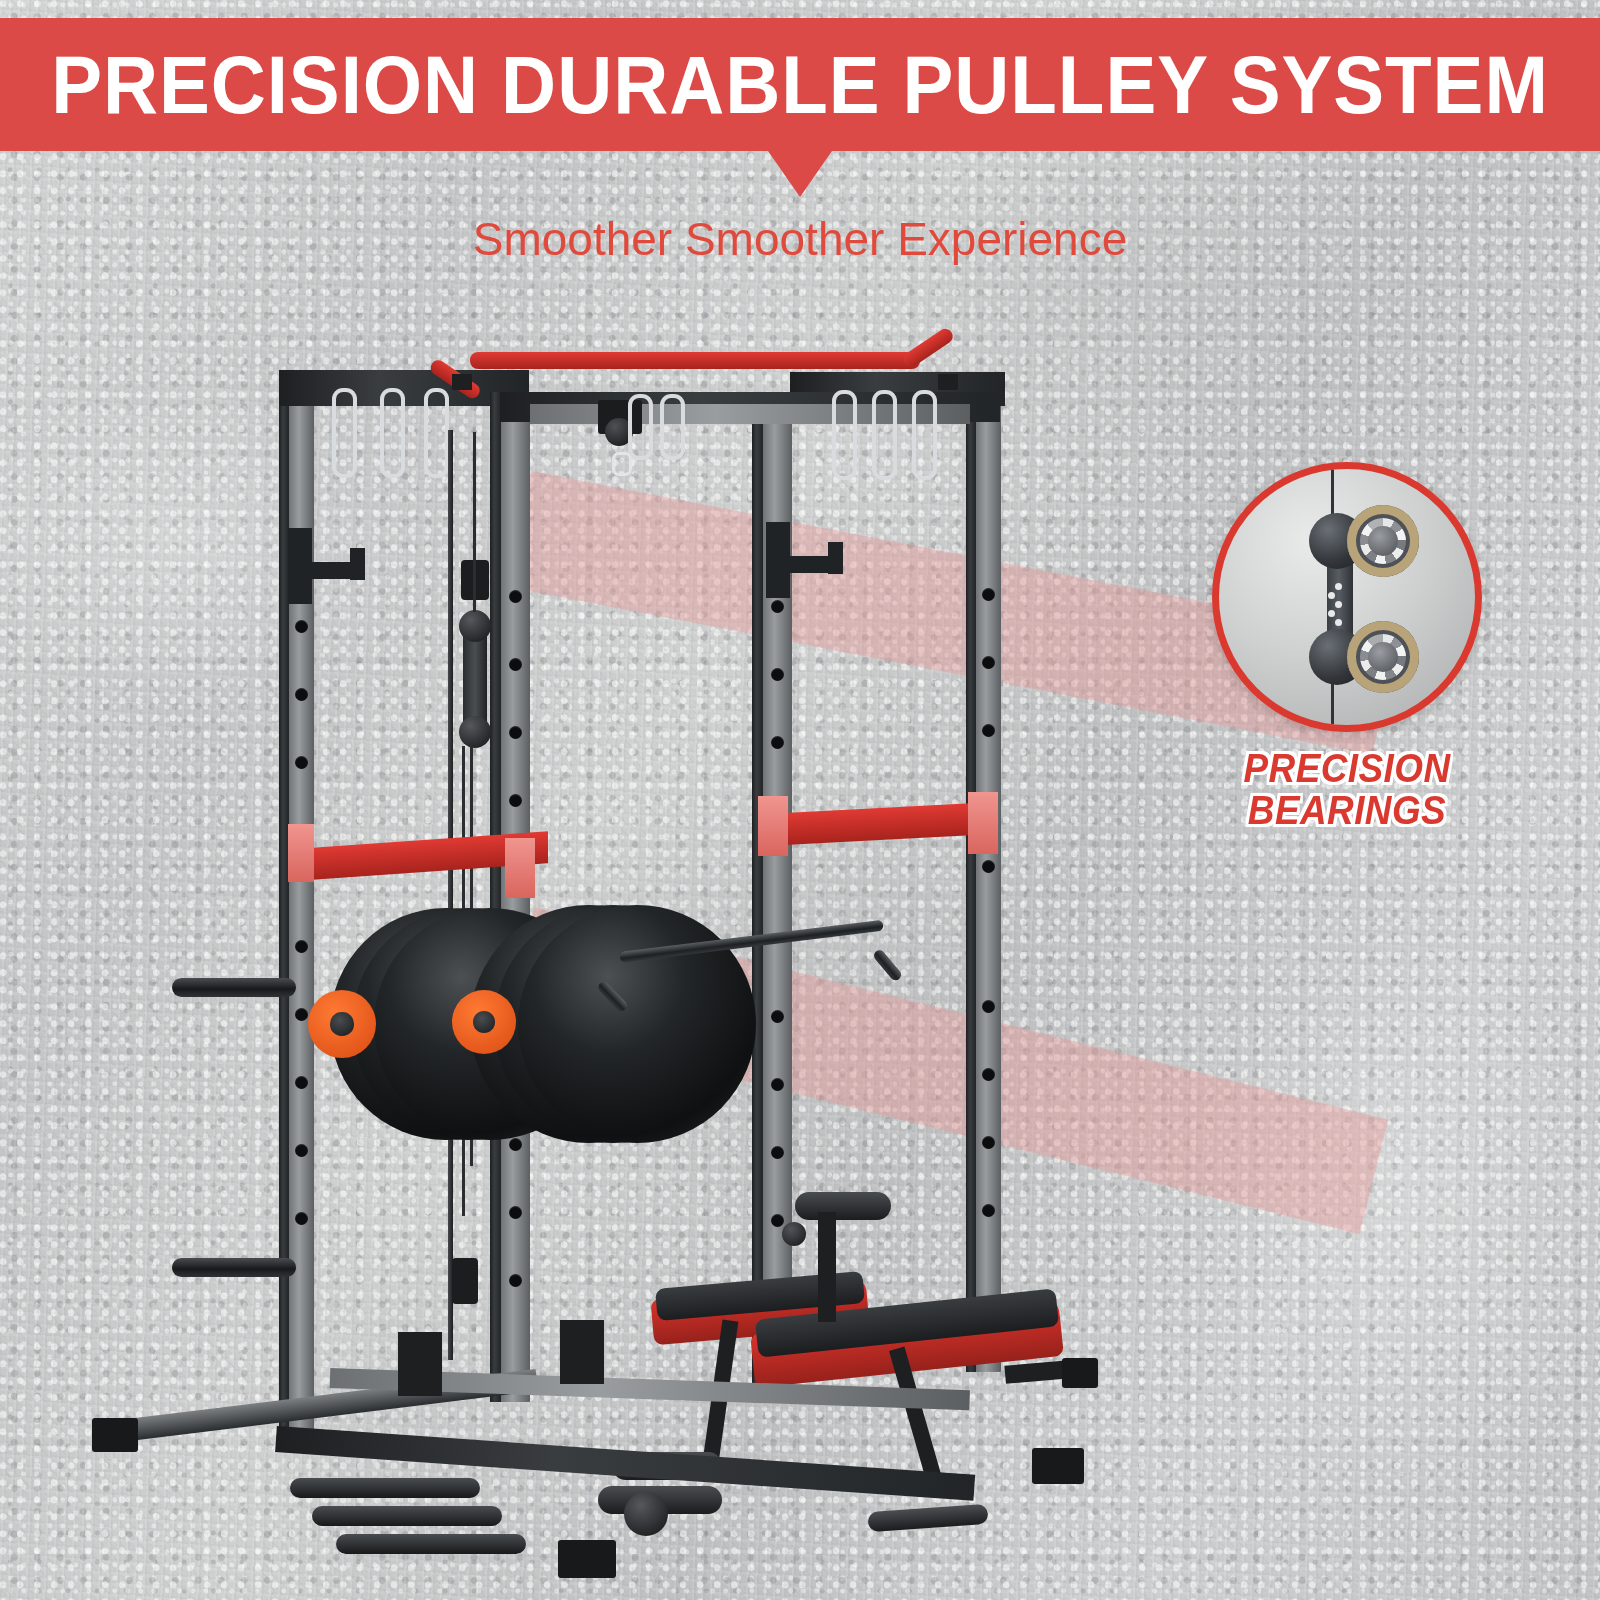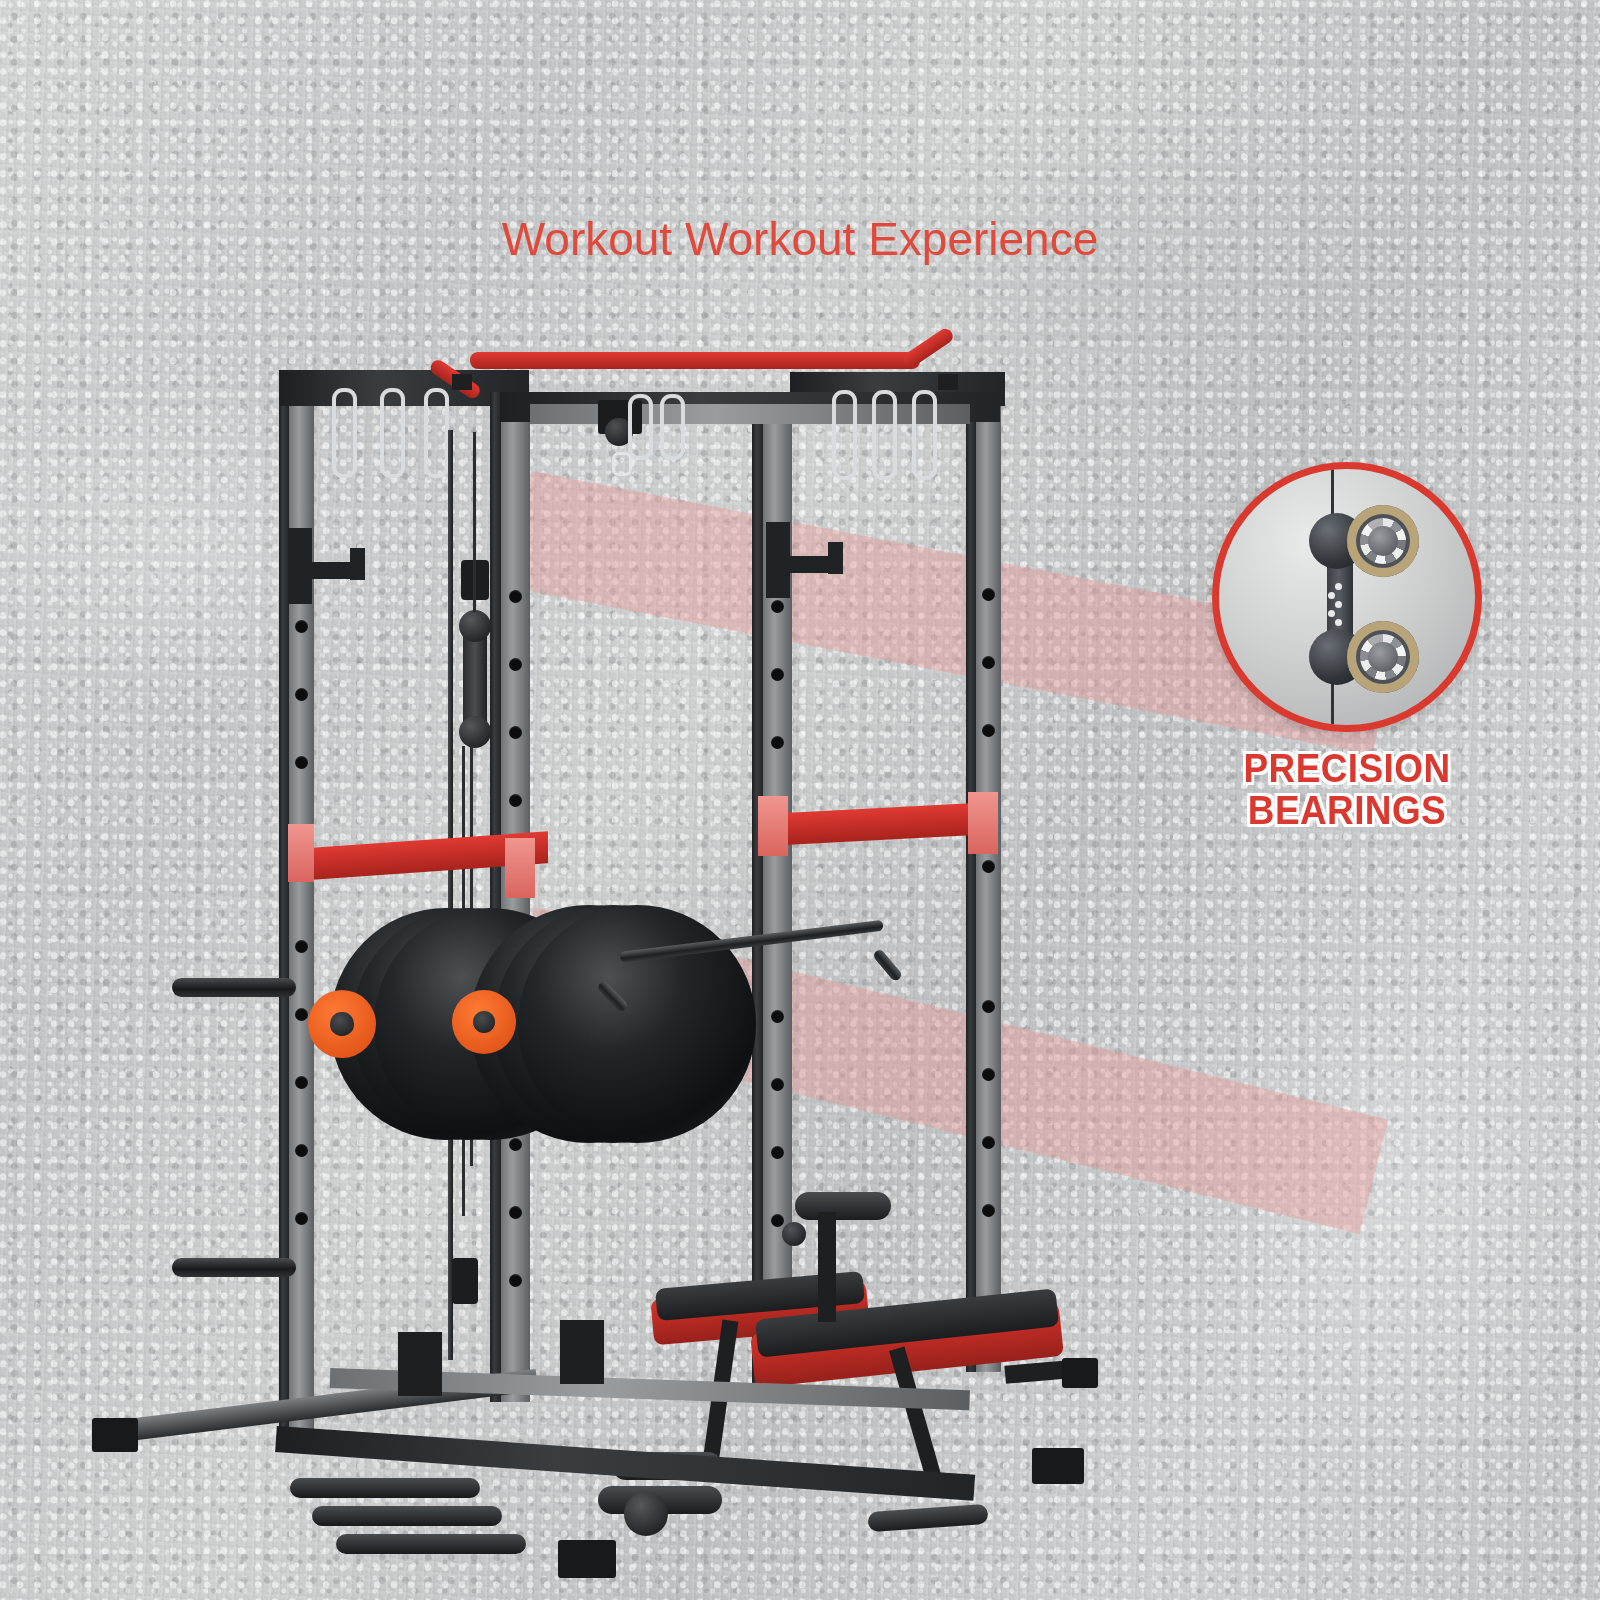--- a/index.html
+++ b/index.html
@@ -45,21 +45,21 @@
     font-family:"Liberation Sans",sans-serif;}
   .subtitle{position:absolute;left:0;top:212px;width:100%;text-align:center;
     color:#e04a3c;font-size:46px;z-index:30;font-family:"Liberation Sans",sans-serif;}
 
   
   .band{position:absolute;background:rgba(232,150,150,.42);z-index:5;}
   .band-a{left:520px;top:470px;width:880px;height:118px;transform:rotate(11deg);transform-origin:left center;}
   .band-b{left:520px;top:905px;width:880px;height:118px;transform:rotate(14deg);transform-origin:left center;}
 
   
-  .callout{position:absolute;z-index:20;}
+  .callout{position:absolute;z-index:20;font-style:italic;}
   .circle{position:relative;border-radius:50%;border:7px solid #d9392f;overflow:hidden;
     background:radial-gradient(circle at 36% 28%,#e9eaea 0%,#cfd0d0 46%,#a9abac 100%);
     box-shadow:0 3px 12px rgba(0,0,0,.18);}
   .callout-label{margin-top:16px;text-align:center;color:#d9392f;font-weight:bold;
     font-size:41px;line-height:1.02;letter-spacing:.5px;transform:scaleX(.9);
     text-shadow:-3px -3px 0 #fff,3px -3px 0 #fff,-3px 3px 0 #fff,3px 3px 0 #fff,
                 0 -3px 0 #fff,0 3px 0 #fff,-3px 0 0 #fff,3px 0 0 #fff;
     font-family:"Liberation Sans",sans-serif;}
 
   #callout-bearings{left:1212px;top:462px;}
@@ -308,22 +308,27 @@
     <div class="pc" style="left:560px;top:1320px;width:44px;height:64px;background:#1d1f21;"></div>
 
     <div>
       <div class="pc" style="left:290px;top:1478px;width:190px;height:20px;border-radius:10px;background:linear-gradient(180deg,#4a4d50,#18191b);"></div>
       <div class="pc" style="left:312px;top:1506px;width:190px;height:20px;border-radius:10px;background:linear-gradient(180deg,#4a4d50,#18191b);"></div>
       <div class="pc" style="left:336px;top:1534px;width:190px;height:20px;border-radius:10px;background:linear-gradient(180deg,#4a4d50,#18191b);"></div>
     </div>
     <div class="foot" style="left:558px;top:1540px;width:58px;height:38px;"></div>
   </div>
 
-
-  <div class="subtitle">Workout Workout Experience</div>
+  <div class="banner">
+    <div class="banner-bg"></div>
+    <div class="banner-notch"></div>
+    <div class="banner-title">PRECISION DURABLE PULLEY SYSTEM</div>
+  </div>
+
+  <div class="subtitle">Smoother Smoother Experience</div>
 
   <div class="callout" id="callout-bearings">
     <div class="circle">
       <div class="br-cable" style="left:112px;top:0;height:60px;"></div>
       <div class="br-cable" style="left:112px;top:196px;height:60px;"></div>
       <div class="br-plate">
         <i style="top:62px;"></i>
           <i style="top:80px;"></i>
           <i style="top:98px;"></i>
         <i style="left:1px;top:71px;"></i>

